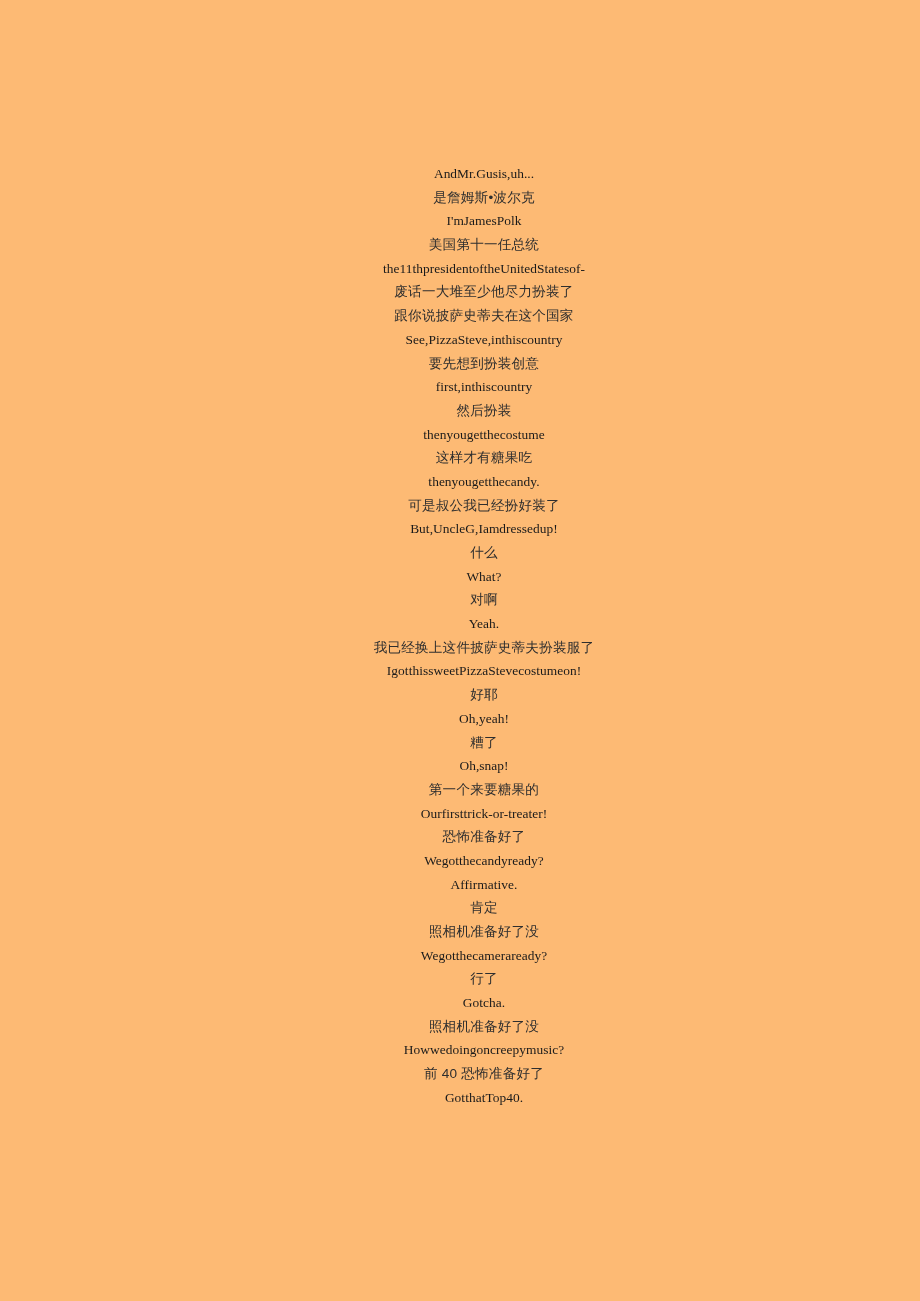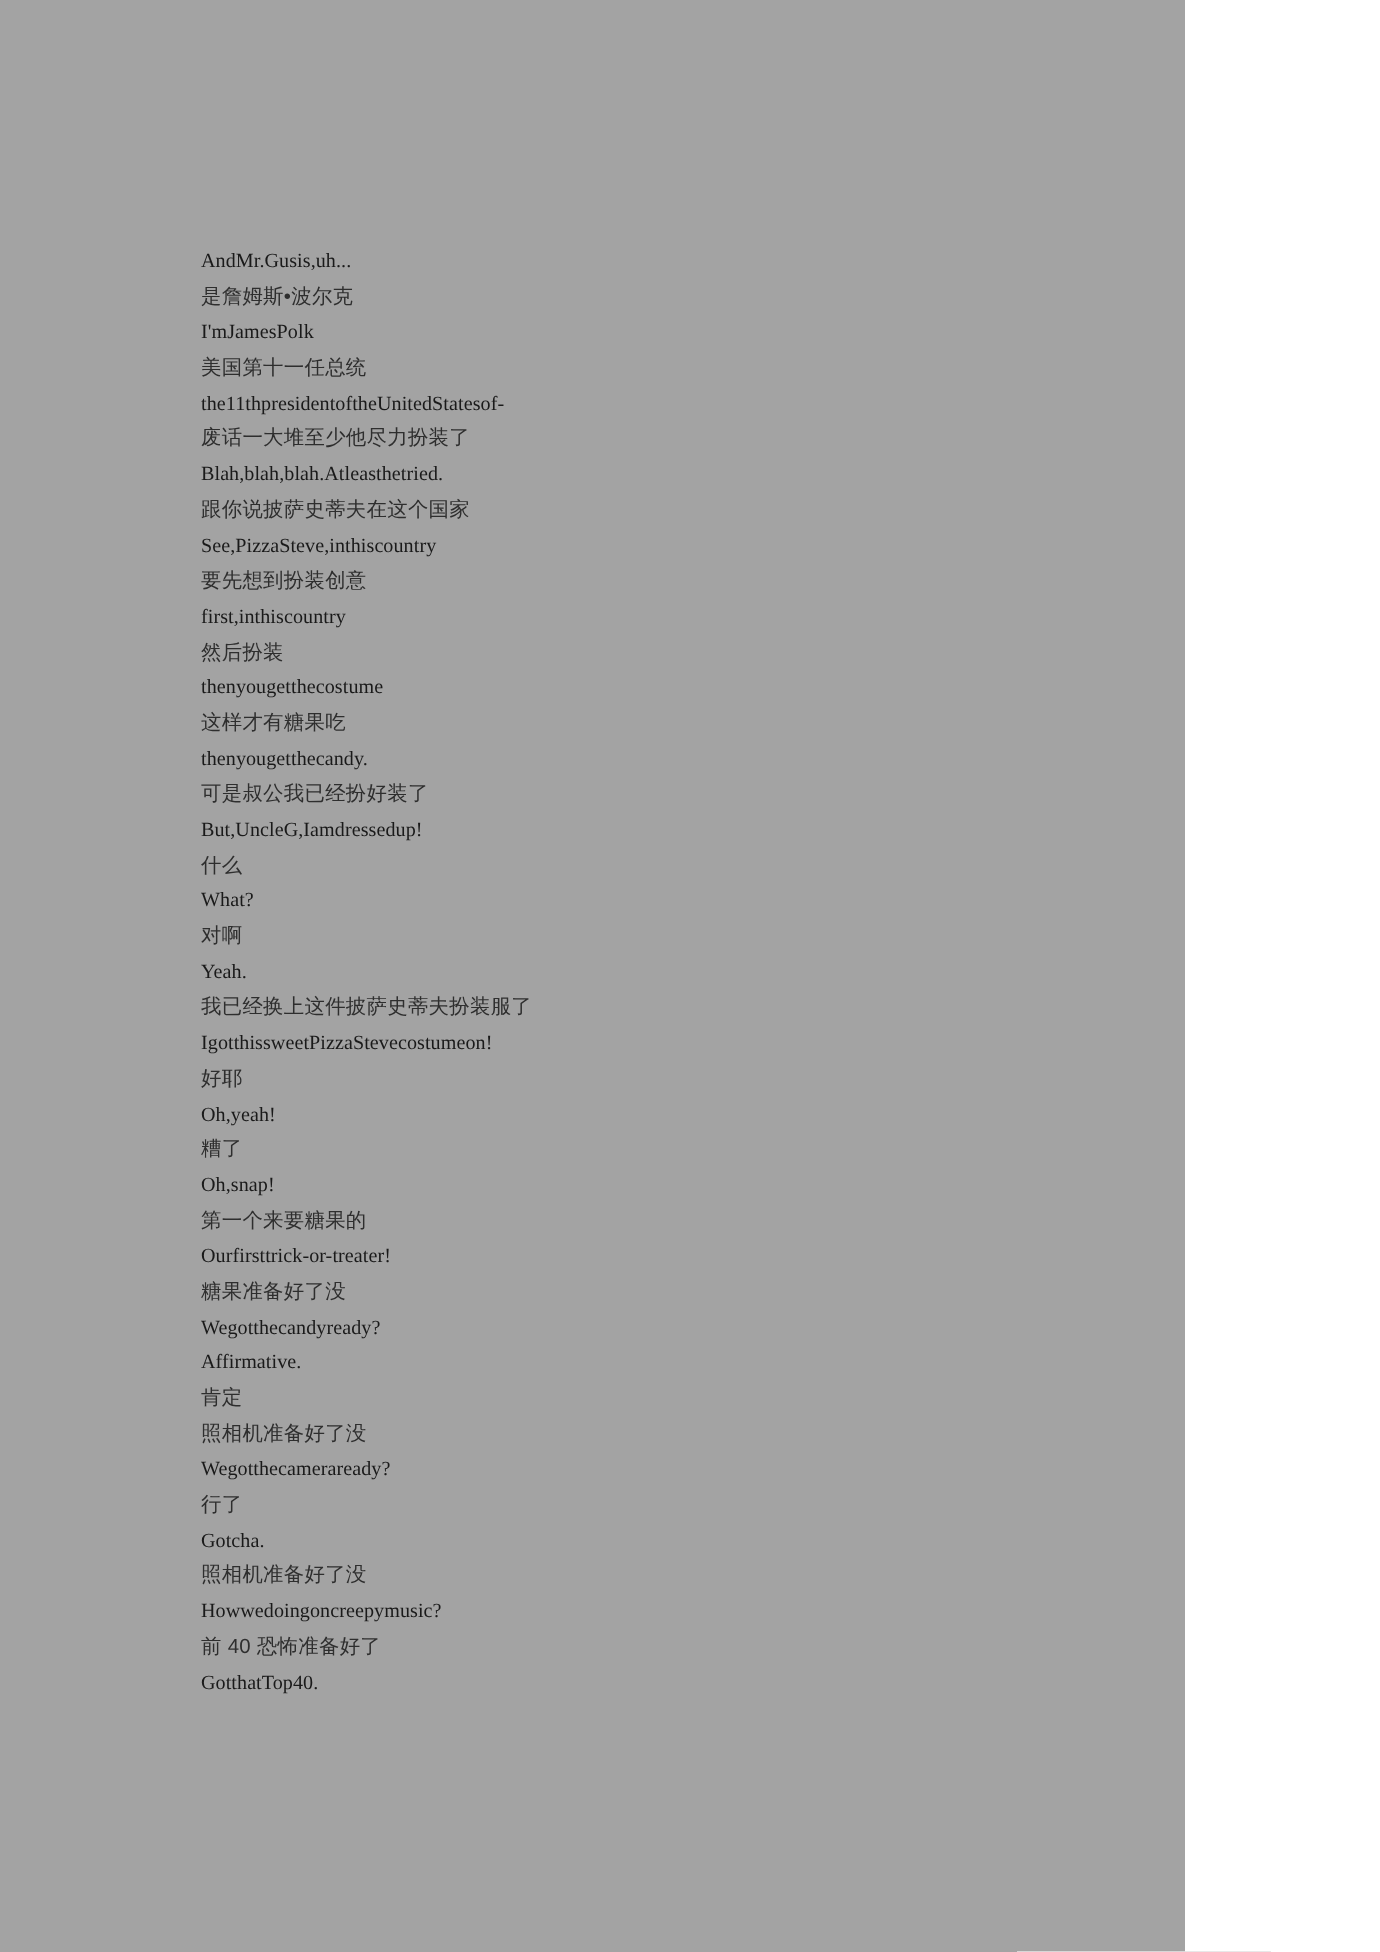--- a/index.html
+++ b/index.html
@@ -10,24 +10,25 @@
   body {
     width: 920px;
     height: 1301px;
     overflow: hidden;
     font-family: "Liberation Serif", "DejaVu Serif", serif;
     -webkit-font-smoothing: antialiased;
   }
 
   .page {
     position: relative;
-    width: 790px;
+    width: 920px;
     height: 1301px;
-    background: #a3a3a3;
+    background: #fdba74;
     box-sizing: border-box;
+    text-align: center;
   }
 
   .transcript {
     position: absolute;
     left: 134px;
     top: 162px;
     width: 700px;
   }
 
   .line {
@@ -58,21 +59,20 @@
 <body>
 
 <div class="page">
   <div class="transcript">
       <div class="line lang-en">AndMr.Gusis,uh...</div>
       <div class="line lang-zh">是詹姆斯•波尔克</div>
       <div class="line lang-en">I'mJamesPolk</div>
       <div class="line lang-zh">美国第十一任总统</div>
       <div class="line lang-en">the11thpresidentoftheUnitedStatesof-</div>
       <div class="line lang-zh">废话一大堆至少他尽力扮装了</div>
-      <div class="line lang-en">Blah,blah,blah.Atleasthetried.</div>
       <div class="line lang-zh">跟你说披萨史蒂夫在这个国家</div>
       <div class="line lang-en">See,PizzaSteve,inthiscountry</div>
       <div class="line lang-zh">要先想到扮装创意</div>
       <div class="line lang-en">first,inthiscountry</div>
       <div class="line lang-zh">然后扮装</div>
       <div class="line lang-en">thenyougetthecostume</div>
       <div class="line lang-zh">这样才有糖果吃</div>
       <div class="line lang-en">thenyougetthecandy.</div>
       <div class="line lang-zh">可是叔公我已经扮好装了</div>
       <div class="line lang-en">But,UncleG,Iamdressedup!</div>
@@ -81,21 +81,21 @@
       <div class="line lang-zh">对啊</div>
       <div class="line lang-en">Yeah.</div>
       <div class="line lang-zh">我已经换上这件披萨史蒂夫扮装服了</div>
       <div class="line lang-en">IgotthissweetPizzaStevecostumeon!</div>
       <div class="line lang-zh">好耶</div>
       <div class="line lang-en">Oh,yeah!</div>
       <div class="line lang-zh">糟了</div>
       <div class="line lang-en">Oh,snap!</div>
       <div class="line lang-zh">第一个来要糖果的</div>
       <div class="line lang-en">Ourfirsttrick-or-treater!</div>
-      <div class="line lang-zh">糖果准备好了没</div>
+      <div class="line lang-zh">恐怖准备好了</div>
       <div class="line lang-en">Wegotthecandyready?</div>
       <div class="line lang-en">Affirmative.</div>
       <div class="line lang-zh">肯定</div>
       <div class="line lang-zh">照相机准备好了没</div>
       <div class="line lang-en">Wegotthecameraready?</div>
       <div class="line lang-zh">行了</div>
       <div class="line lang-en">Gotcha.</div>
       <div class="line lang-zh">照相机准备好了没</div>
       <div class="line lang-en">Howwedoingoncreepymusic?</div>
       <div class="line lang-zh">前 40 恐怖准备好了</div>

